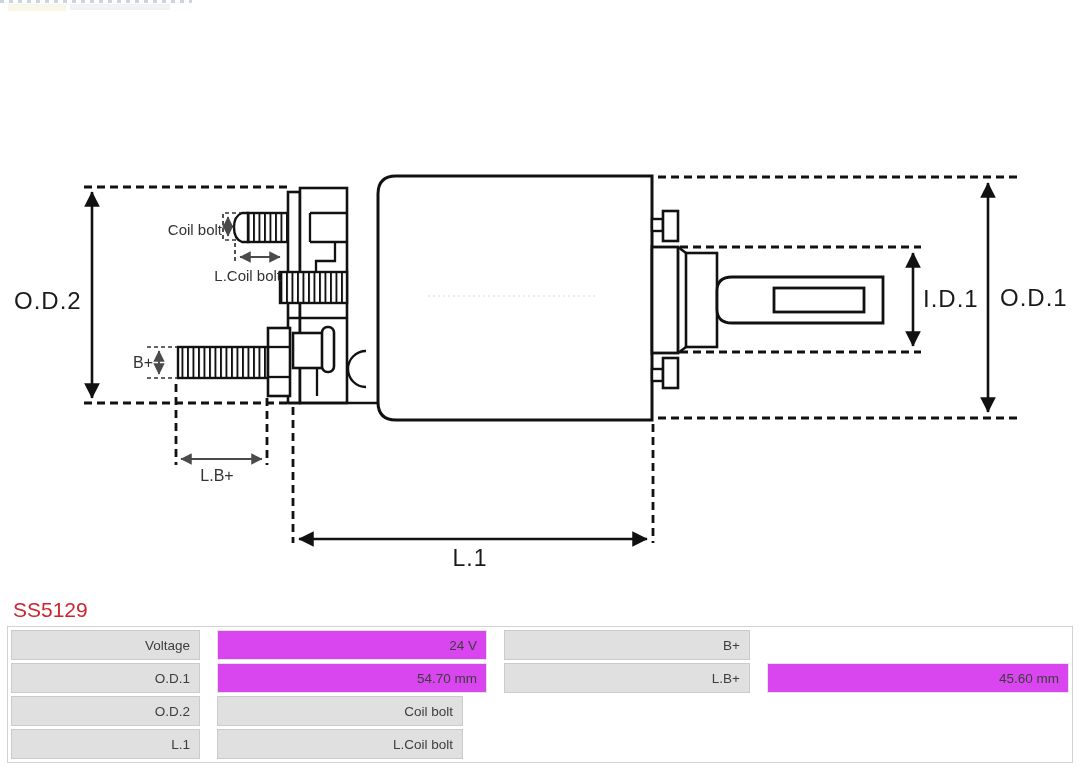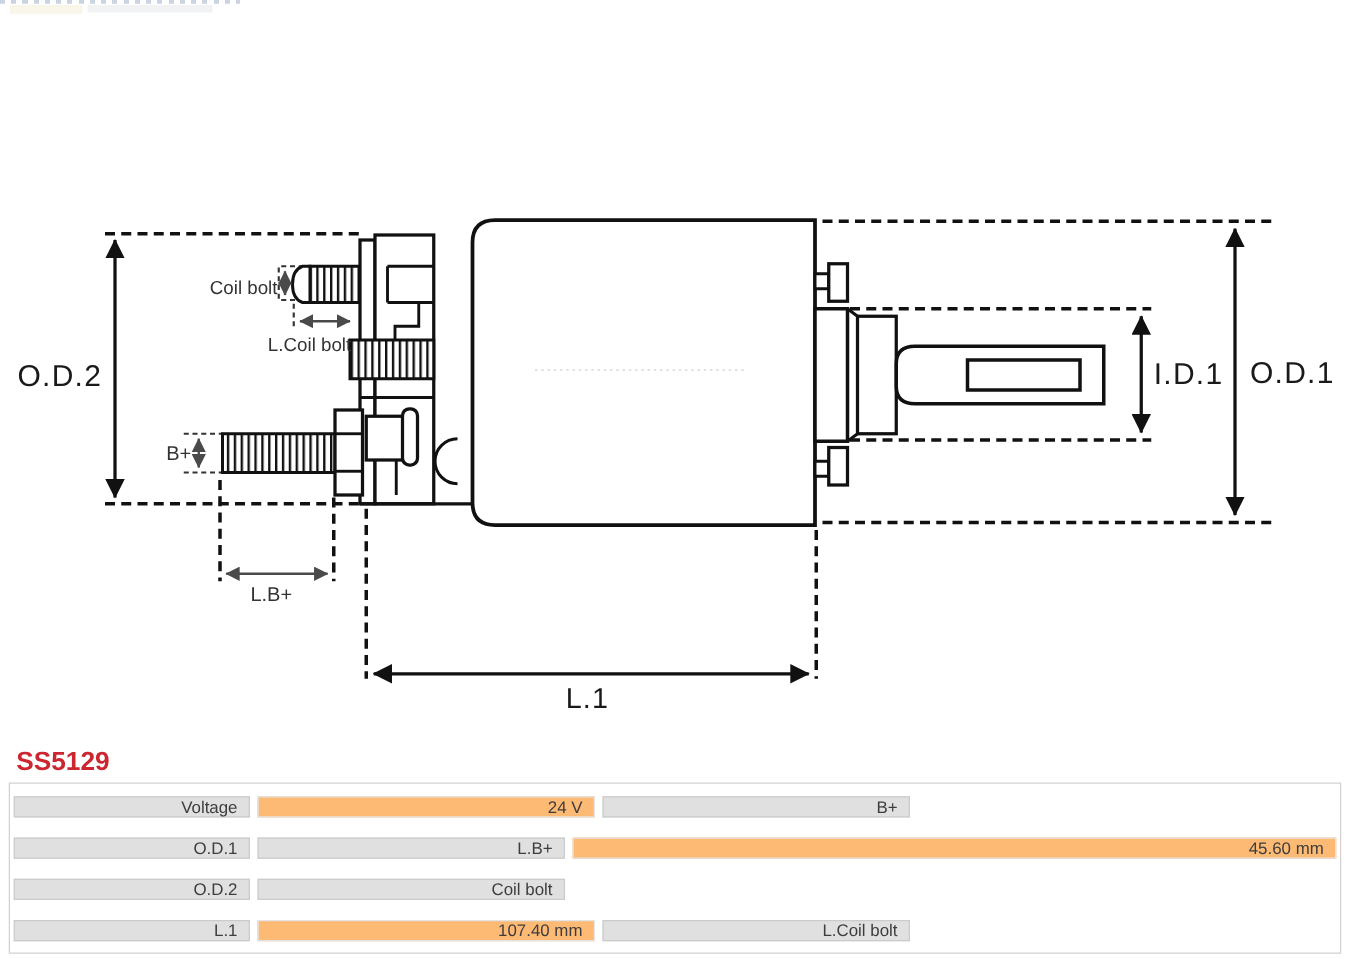--- a/index.html
+++ b/index.html
@@ -49,57 +49,56 @@
   }
   .dim-label-mid {
     font-family: "Liberation Sans", sans-serif;
     font-size: 16px;
     fill: #333333;
   }
   .product-code {
     position: absolute;
     left: 13px; top: 598px;
     font-size: 21px;
-    font-weight: bold;
+    font-weight: normal;
     color: #cc2630;
     cursor: pointer;
   }
   .spec-table {
     position: absolute;
     left: 7px; top: 626px;
     width: 1066px;
     box-sizing: border-box;
     border: 1px solid #d2d2d2;
     background: #ffffff;
     padding: 3px;
   }
   .spec-row {
     display: flex;
-    gap: 6px;
+    gap: 17px;
     height: 30px;
     margin-bottom: 3px;
-    align-items: center;
   }
   .spec-row:last-child { margin-bottom: 0; }
   .cell {
     box-sizing: border-box;
     display: flex;
     align-items: center;
     justify-content: flex-end;
     padding-right: 9px;
     font-size: 13.5px;
     color: #3d3d3d;
     white-space: nowrap;
   }
   .cell-label {
     background: #e0e0e0;
     border: 1px solid #cbcbcb;
   }
   .cell-value {
-    background: #fdba74;
+    background: #d946ef;
     border: 1px solid #e4e4e4;
   }
   .w1 { width: 189px; flex: none; }
   .w2 { width: 270px; flex: none; }
   .w3 { width: 246px; flex: none; }
   .w4 { flex: 1; }
 </style>
 </head>
 <body>
 
@@ -211,27 +210,27 @@
   <div class="product-code">SS5129</div>
 
   <div class="spec-table">
     <div class="spec-row">
       <div class="cell cell-label w1">Voltage</div>
       <div class="cell cell-value w2">24 V</div>
       <div class="cell cell-label w3">B+</div>
     </div>
     <div class="spec-row">
       <div class="cell cell-label w1">O.D.1</div>
+      <div class="cell cell-value w2">54.70 mm</div>
       <div class="cell cell-label w3">L.B+</div>
       <div class="cell cell-value w4">45.60 mm</div>
     </div>
     <div class="spec-row">
       <div class="cell cell-label w1">O.D.2</div>
       <div class="cell cell-label w3">Coil bolt</div>
     </div>
     <div class="spec-row">
       <div class="cell cell-label w1">L.1</div>
-      <div class="cell cell-value w2">107.40 mm</div>
       <div class="cell cell-label w3">L.Coil bolt</div>
     </div>
   </div>
 
 </div>
 
 </body></html>

